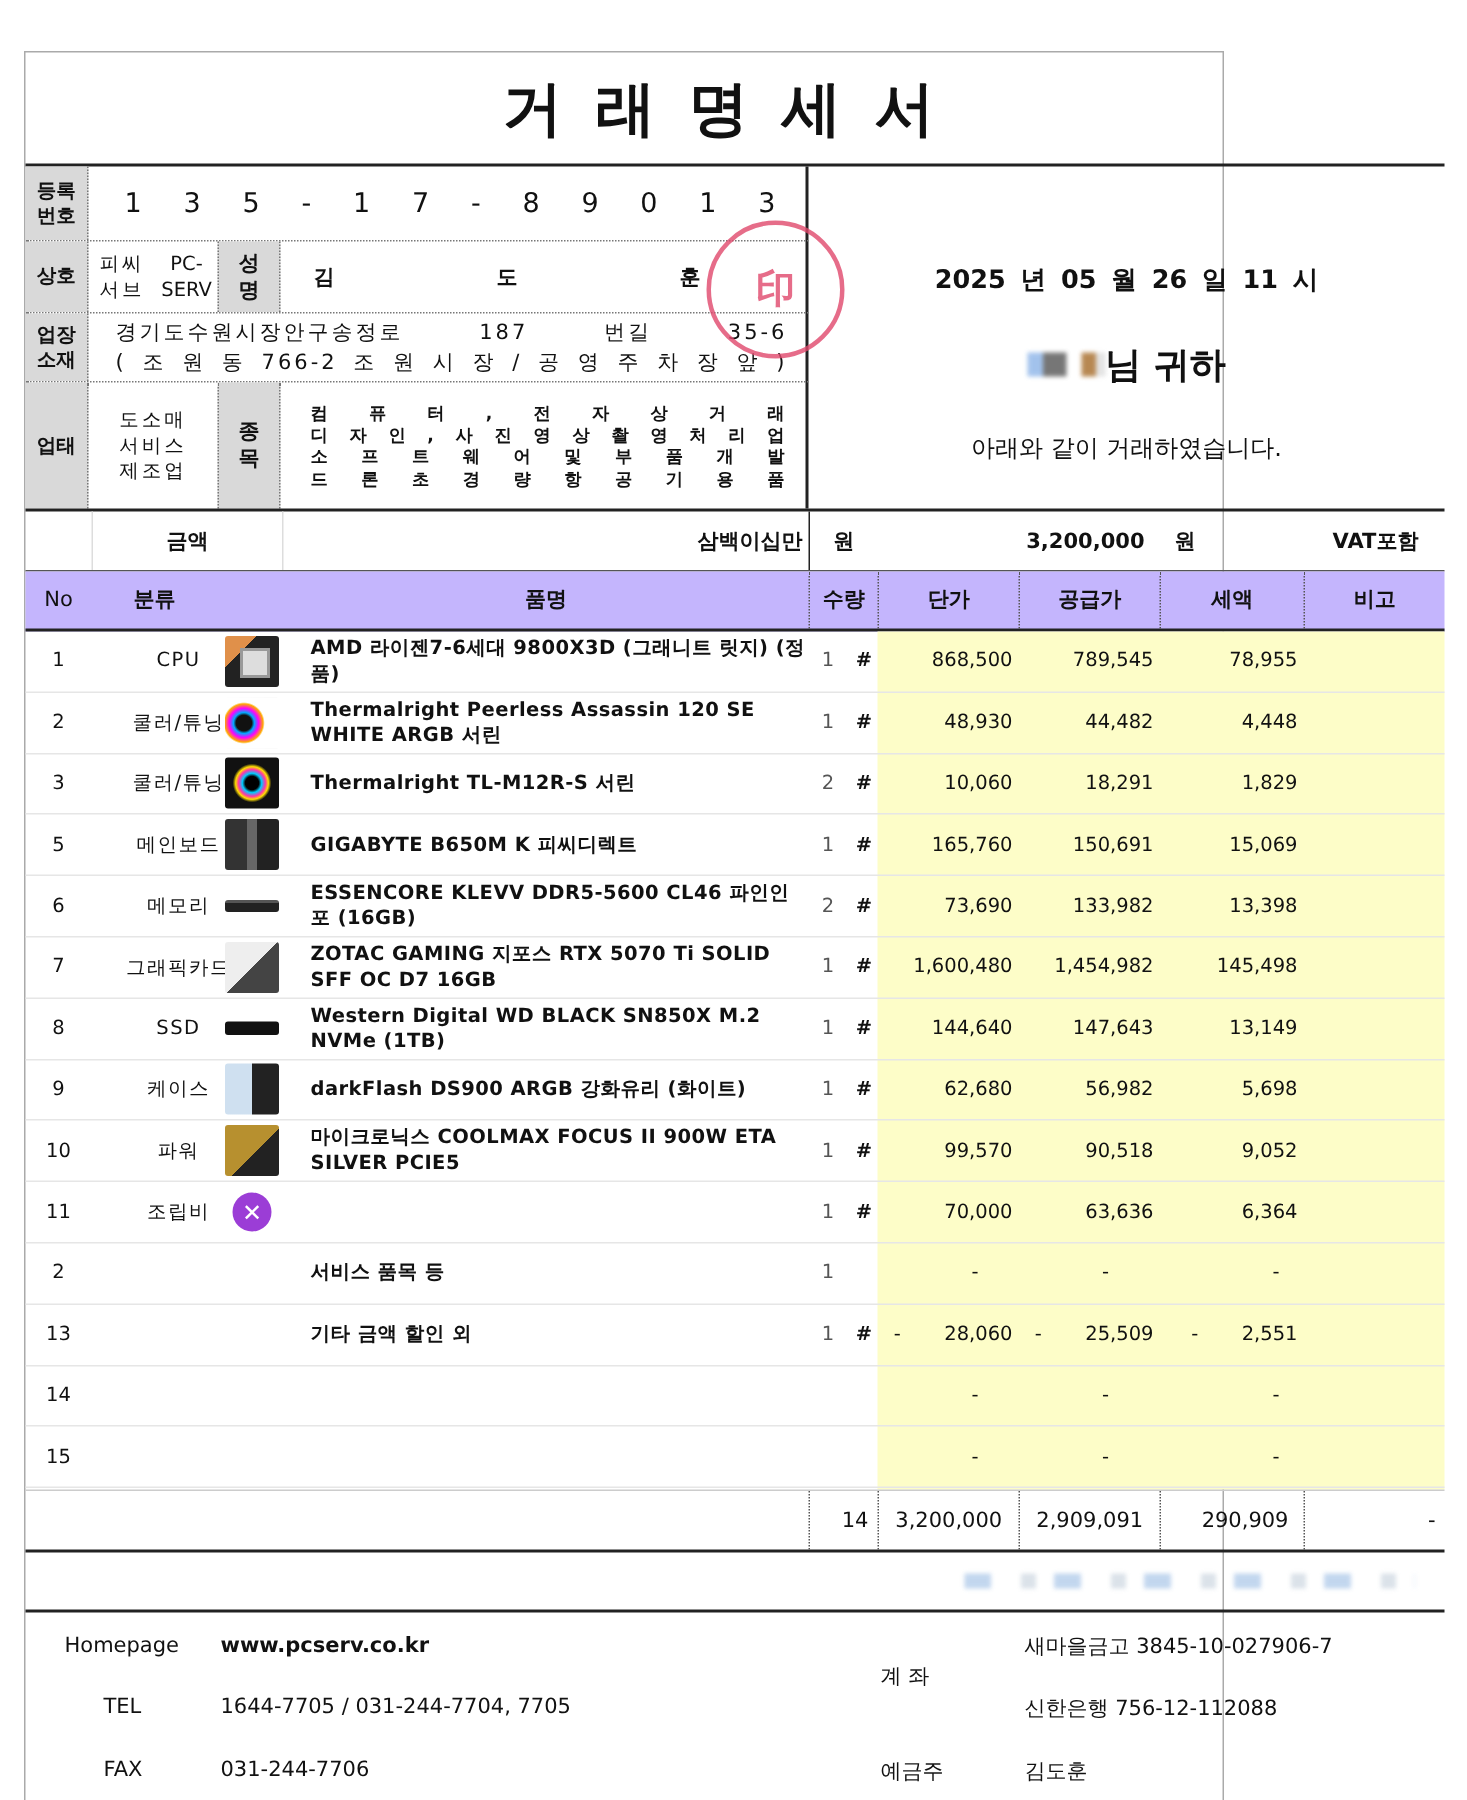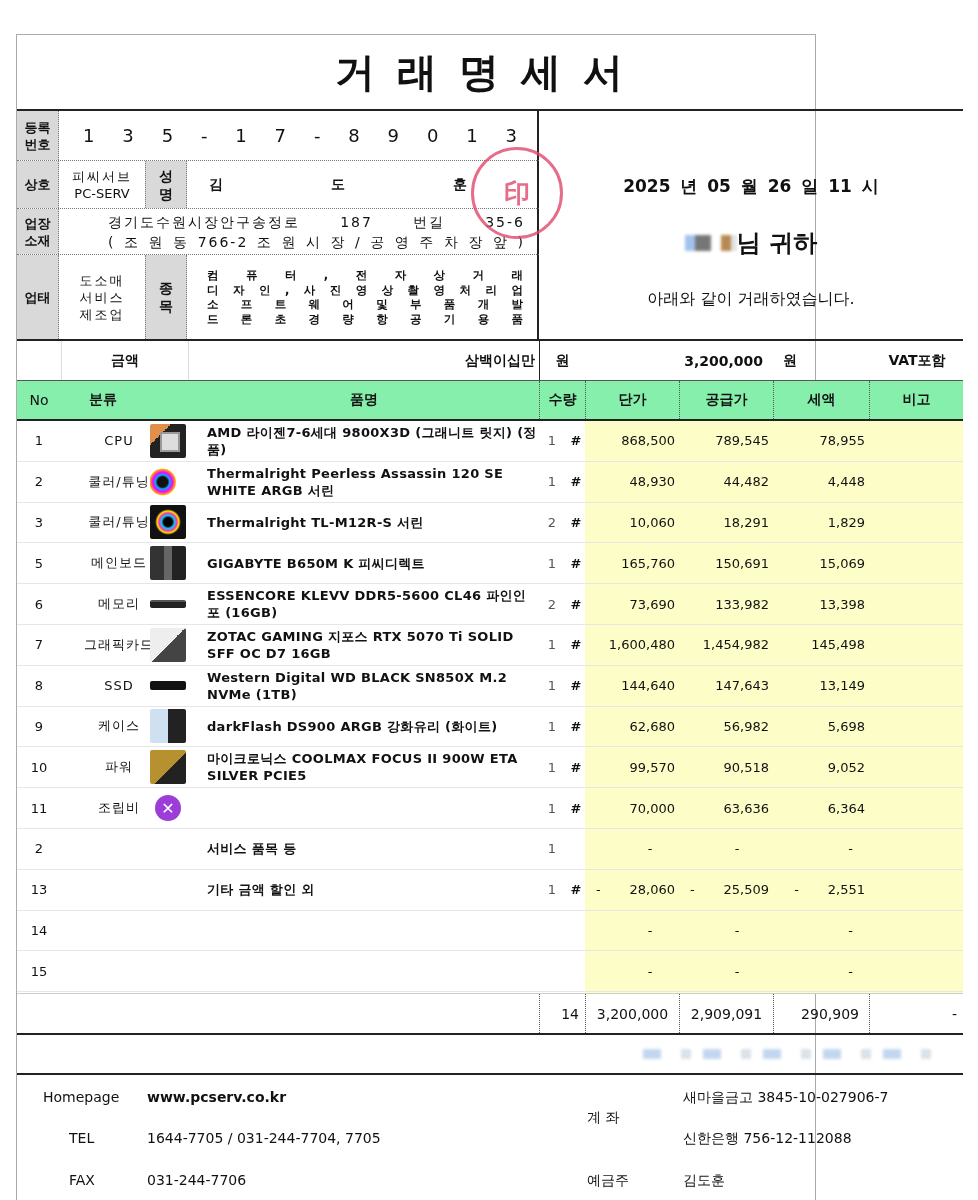--- a/index.html
+++ b/index.html
@@ -6,40 +6,40 @@
   body { width: 978px; height: 1200px; background: #fff; font-family: "DejaVu Sans", sans-serif; color: #111; position: relative; overflow: hidden; }
   .sheet { position: absolute; left: 16px; top: 34px; width: 800px; height: 1168px; border: 1px solid #aaa; }
   .title { position: absolute; left: 0; top: 0; width: 946px; height: 76px; display: flex; align-items: center; justify-content: center; font-size: 40px; font-weight: bold; letter-spacing: 22px; border-bottom: 2px solid #222; }
   
   .sup { position: absolute; left: 0; top: 76px; width: 522px; height: 228px; border-right: 2px solid #222; }
   .sup-row { position: absolute; left: 0; width: 522px; border-bottom: 1px dotted #777; }
   .lbl { position: absolute; left: 0; top: 0; bottom: 0; width: 42px; background: #d9d9d9; font-size: 13px; font-weight: bold; display: flex; align-items: center; justify-content: center; text-align: center; line-height: 17px; border-right: 1px dotted #777; }
   .lbl2 { position: absolute; top: 0; bottom: 0; width: 42px; background: #d9d9d9; font-size: 14px; font-weight: bold; display: flex; align-items: center; justify-content: center; text-align: center; line-height: 18px; border-left: 1px dotted #777; border-right: 1px dotted #777; }
   .regno { position: absolute; left: 56px; right: 10px; top: 0; bottom: 0; display: flex; align-items: center; justify-content: space-between; font-size: 18px; padding: 0 12px 0 10px; }
   .cell { position: absolute; top: 0; bottom: 0; display: flex; align-items: center; font-size: 13px; }
-  .bizname { left: 42px; width: 86px; justify-content: center; text-align: center; line-height: 17px; flex-direction: column; }
+  .bizname { left: 42px; width: 86px; justify-content: center; text-align: center; line-height: 17px; flex-direction: row; }
   .owner { left: 170px; width: 300px; justify-content: space-between; padding: 0 20px 0 22px; font-size: 14px; font-weight: bold; }
   .addr { left: 42px; right: 0; flex-direction: column; justify-content: center; align-items: stretch; padding: 0 14px 0 18px; font-size: 14px; line-height: 20px; }
-  .addr span { display: block; text-align: justify; text-align-last: justify; letter-spacing: 2px; margin-left: 31px; }
+  .addr span { display: block; text-align: justify; text-align-last: justify; letter-spacing: 2px; }
   .btype { left: 42px; width: 86px; flex-direction: column; justify-content: center; align-items: center; line-height: 17px; letter-spacing: 2px; }
   .bitems { left: 170px; right: 0; flex-direction: column; justify-content: center; align-items: stretch; padding: 0 16px 0 20px; font-size: 11.5px; line-height: 14.5px; font-weight: bold; }
   .bitems span { display: block; text-align: justify; text-align-last: justify; }
   .stamp { position: absolute; left: 454px; top: 112px; width: 92px; height: 92px; border-radius: 50%; border: 3px solid #e0486c; color: #e0486c; display: flex; align-items: center; justify-content: center; font-size: 26px; font-weight: bold; opacity: .8; line-height: 26px; text-align: center; }
   
   .rcp { position: absolute; left: 522px; top: 76px; width: 424px; height: 228px; }
   .rcp-date { position: absolute; top: 64px; width: 100%; text-align: center; font-size: 17px; font-weight: bold; word-spacing: 4px; }
   .rcp-name { position: absolute; top: 116px; width: 100%; display: flex; justify-content: center; align-items: center; font-size: 24px; font-weight: bold; gap: 10px; }
   .blur { display: inline-block; width: 26px; height: 16px; background: linear-gradient(90deg,#8cb4e8 40%,#555 40%); filter: blur(1.5px); opacity: .8; }
   .blur.b2 { width: 16px; background: linear-gradient(90deg,#a66b28 60%,#ddd 60%); }
   .rcp-msg { position: absolute; top: 178px; width: 100%; text-align: center; font-size: 16px; }
   
   .amt { position: absolute; left: 0; top: 304px; width: 946px; height: 42px; border-top: 2px solid #222; border-bottom: 1px solid #555; font-size: 14px; }
   .amt div { position: absolute; top: 0; bottom: 0; display: flex; align-items: center; }
   
-  .thead { position: absolute; left: 0; top: 346px; width: 946px; height: 40px; background: #86efac; border-bottom: 2px solid #222; font-size: 14px; font-weight: bold; }
+  .thead { position: absolute; left: 0; top: 346px; width: 946px; height: 40px; background: #c4b5fd; border-bottom: 2px solid #222; font-size: 14px; font-weight: bold; }
   .thead div { position: absolute; top: 0; bottom: 0; display: flex; align-items: center; justify-content: center; }
   .vd { border-left: 1px dotted #555; }
   .tbody { position: absolute; left: 0; top: 386px; width: 946px; }
   .yellow { position: absolute; left: 568px; top: 386px; width: 378px; height: 572px; background: #fdfdc8; }
   .row { position: absolute; left: 0; width: 946px; height: 40.8px; border-bottom: 1px solid #e6e6e6; font-size: 13px; }
   .row div { position: absolute; top: 0; bottom: 0; display: flex; align-items: center; }
   .c-no { left: 0; width: 44px; justify-content: center; }
   .c-cat { left: 44px; width: 84px; justify-content: center; font-weight: normal; letter-spacing: 1px; margin-left: 16px; }
   .c-img { left: 130px; width: 42px; justify-content: center; }
   .c-name { left: 190px; width: 330px; font-weight: bold; line-height: 17px; letter-spacing: 0.3px; }

